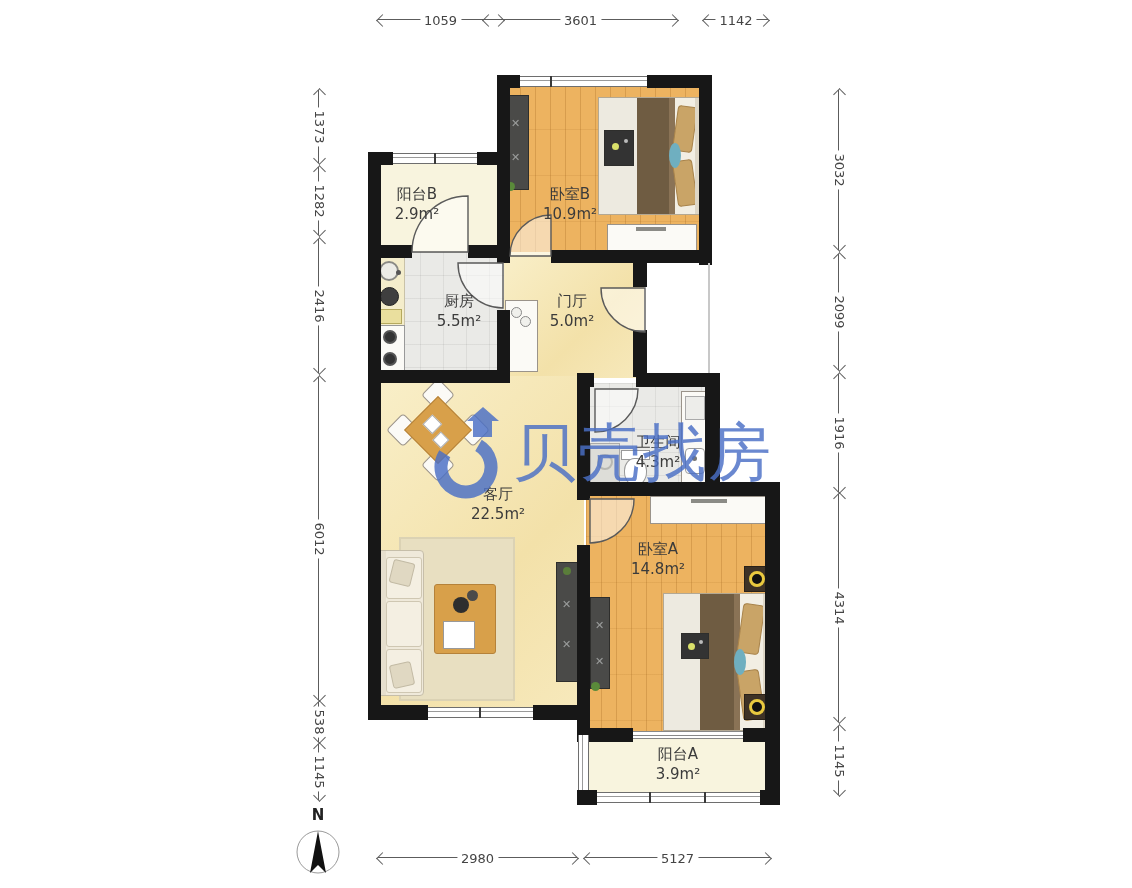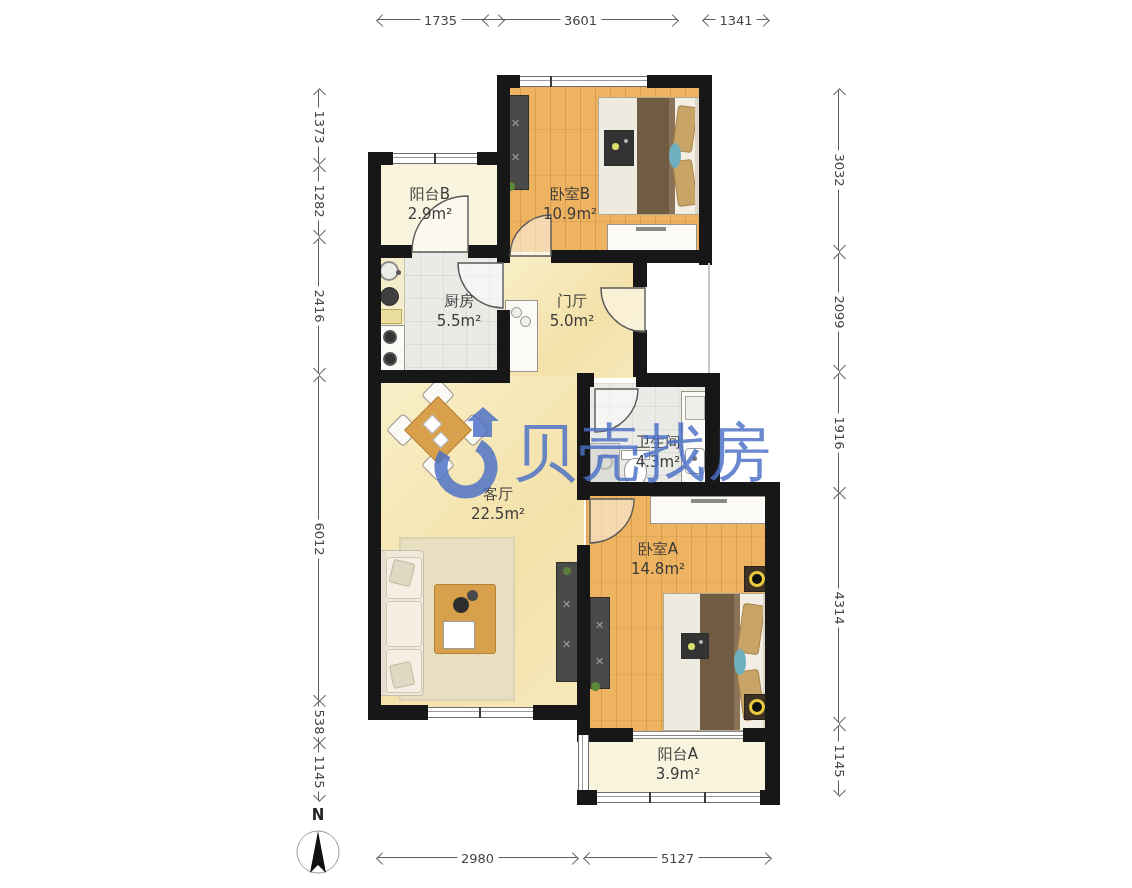--- a/index.html
+++ b/index.html
@@ -222,21 +222,21 @@
     <g fill="rgba(255,255,255,0.5)" stroke="#5a5a5a" stroke-width="1.4">
       <path d="M 412 252 A 56 56 0 0 1 468 196 L 468 252 Z"></path>
       <path d="M 503 263 L 458 263 A 45 45 0 0 0 503 308 Z"></path>
       <path d="M 551 256 L 510 256 A 41 41 0 0 1 551 215 Z"></path>
       <path d="M 645 288 L 601 288 A 44 44 0 0 0 645 332 Z"></path>
       <path d="M 595 389 L 595 432 A 43 43 0 0 0 638 389 Z"></path>
       <path d="M 590 499 L 634 499 A 44 44 0 0 1 590 543 Z"></path>
     </g>
   </svg>
 
-  <div class="room-label" style="left:385px;top:184px;width:90px">
+  <div class="room-label" style="left:372px;top:184px;width:90px">
     <div>阳台B</div>
     <div>2.9m²</div>
   </div>
   <div class="room-label" style="left:525px;top:184px;width:90px">
     <div>卧室B</div>
     <div>10.9m²</div>
   </div>
   <div class="room-label" style="left:414px;top:291px;width:90px">
     <div>厨房</div>
     <div>5.5m²</div>
@@ -265,27 +265,27 @@
   <div id="watermark">
     <svg width="72" height="100" viewBox="0 0 72 100">
       <polygon points="34,18 50,4 66,18" fill="#4a6fc6"></polygon>
       <rect x="40" y="16" width="19" height="18" fill="#4a6fc6"></rect>
       <circle cx="33" cy="64" r="25" fill="none" stroke="#4a6fc6" stroke-width="13" stroke-dasharray="118 40" transform="rotate(-60 33 64)"></circle>
     </svg>
     <span class="wm-text">贝壳找房</span>
   </div>
 
   <div class="dim-h" style="left:378px;top:19px;width:125px">
-      <span class="dim-label">1735</span>
+      <span class="dim-label">1059</span>
     </div>
   <div class="dim-h" style="left:484px;top:19px;width:193px">
       <span class="dim-label">3601</span>
     </div>
   <div class="dim-h" style="left:704px;top:19px;width:64px">
-      <span class="dim-label">1341</span>
+      <span class="dim-label">1142</span>
     </div>
   <div class="dim-h" style="left:378px;top:857px;width:199px">
       <span class="dim-label">2980</span>
     </div>
   <div class="dim-h" style="left:585px;top:857px;width:185px">
       <span class="dim-label">5127</span>
     </div>
   <div class="dim-v" style="left:318px;top:90px;height:73px">
       <span class="dim-label">1373</span>
     </div>

